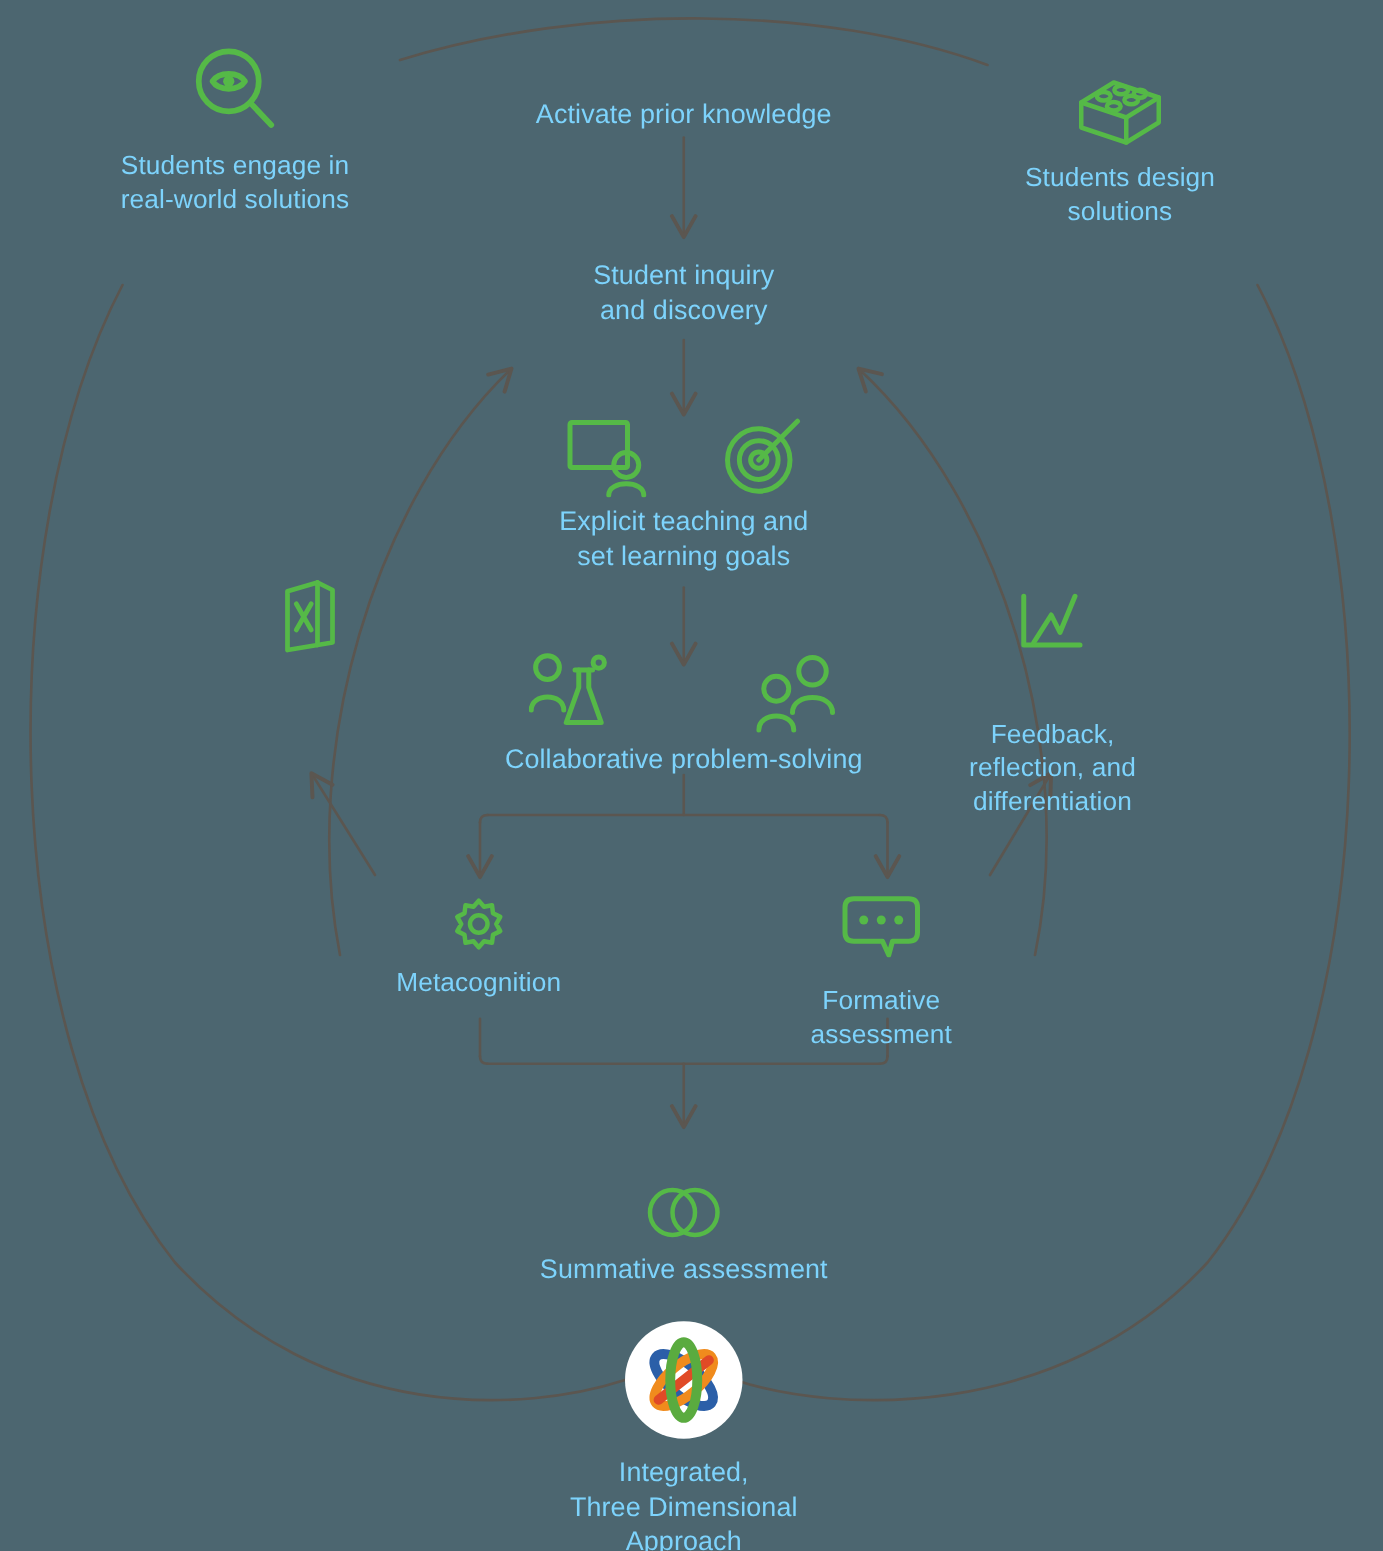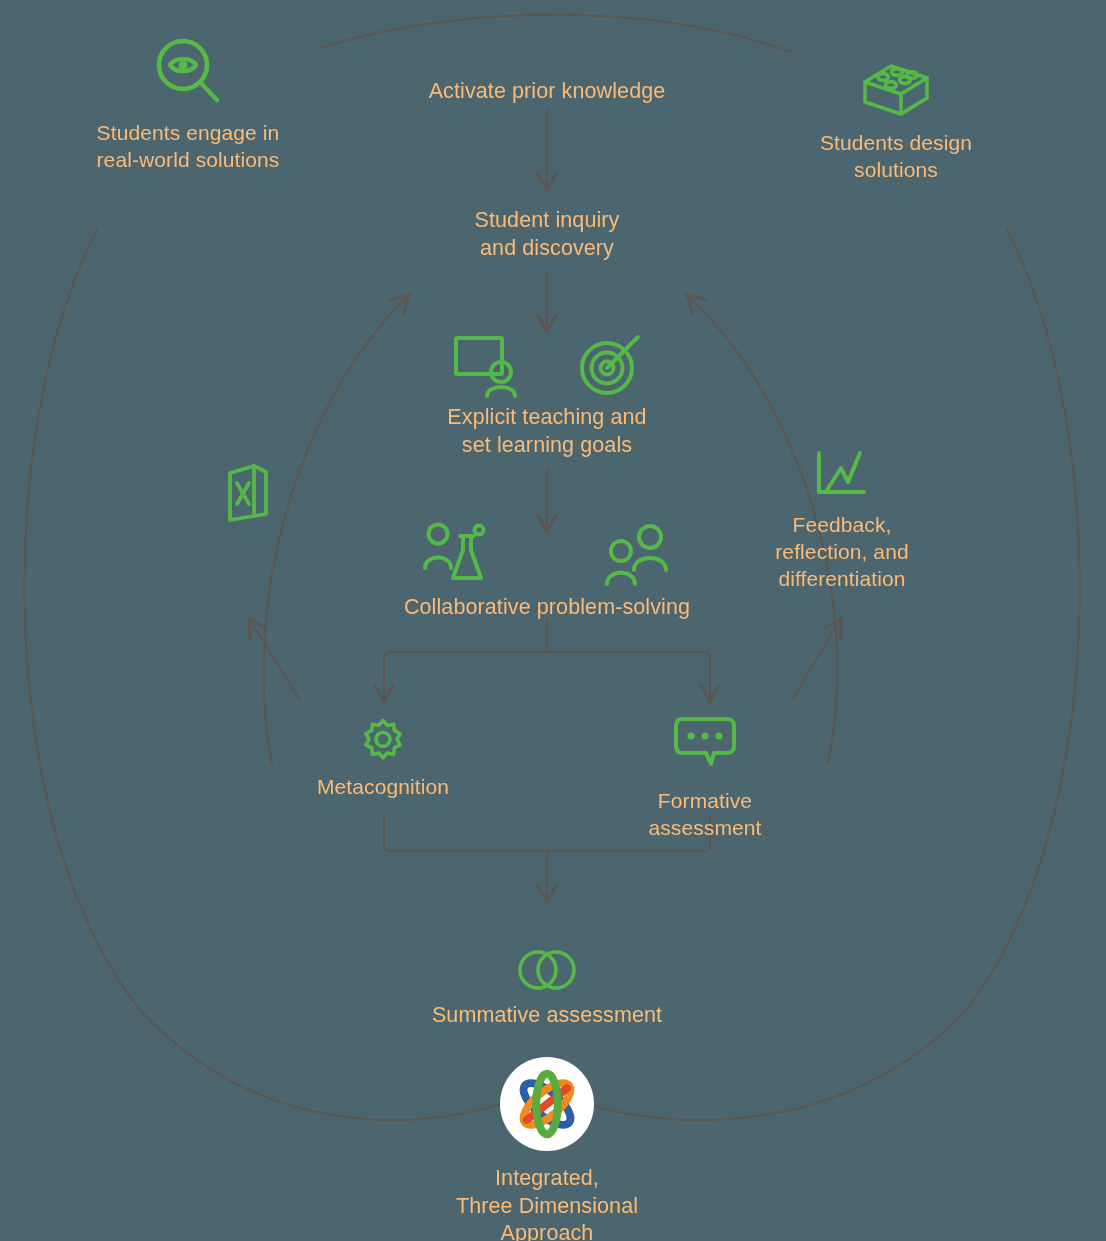--- a/index.html
+++ b/index.html
@@ -28,21 +28,21 @@
     overflow: visible;
   }
   .node {
     position: absolute;
     display: flex;
     flex-direction: column;
     align-items: center;
     text-align: center;
   }
   .node-label {
-    color: #fdba74;
+    color: #7dd3fc;
     font-size: 21px;
     line-height: 1.28;
     white-space: pre-line;
     letter-spacing: 0.1px;
   }
   .node-label.lg { font-size: 21.5px; }
   .icon-row {
     display: flex;
     flex-direction: row;
     align-items: flex-end;
@@ -214,21 +214,21 @@
       <svg width="48" height="62" viewBox="0 0 48 62">
         <g fill="none" stroke="#55b947" stroke-width="3.8" stroke-linecap="round" stroke-linejoin="round">
           <path d="M6,11 L30,4 L30,54 L6,58 Z"></path>
           <path d="M30,4 L42,10 L42,52 L30,54"></path>
           <path d="M13,21 L25,42 M25,21 L13,42"></path>
         </g>
       </svg>
     </span>
   </div>
 
-  <div class="node" style="left:742px; top:450px; width:200px;">
+  <div class="node" style="left:742px; top:474px; width:200px;gap:39px;">
     <span class="icon-wrap">
       <svg width="56" height="50" viewBox="0 0 56 50">
         <g fill="none" stroke="#55b947" stroke-width="4" stroke-linecap="round" stroke-linejoin="round">
           <path d="M5,3 L5,42 L50,42"></path>
           <path d="M13,40 L27,18 L34,32 L46,3"></path>
         </g>
       </svg>
     </span>
     <div class="node-label" style="margin-top:12px;">Feedback,
 reflection, and

